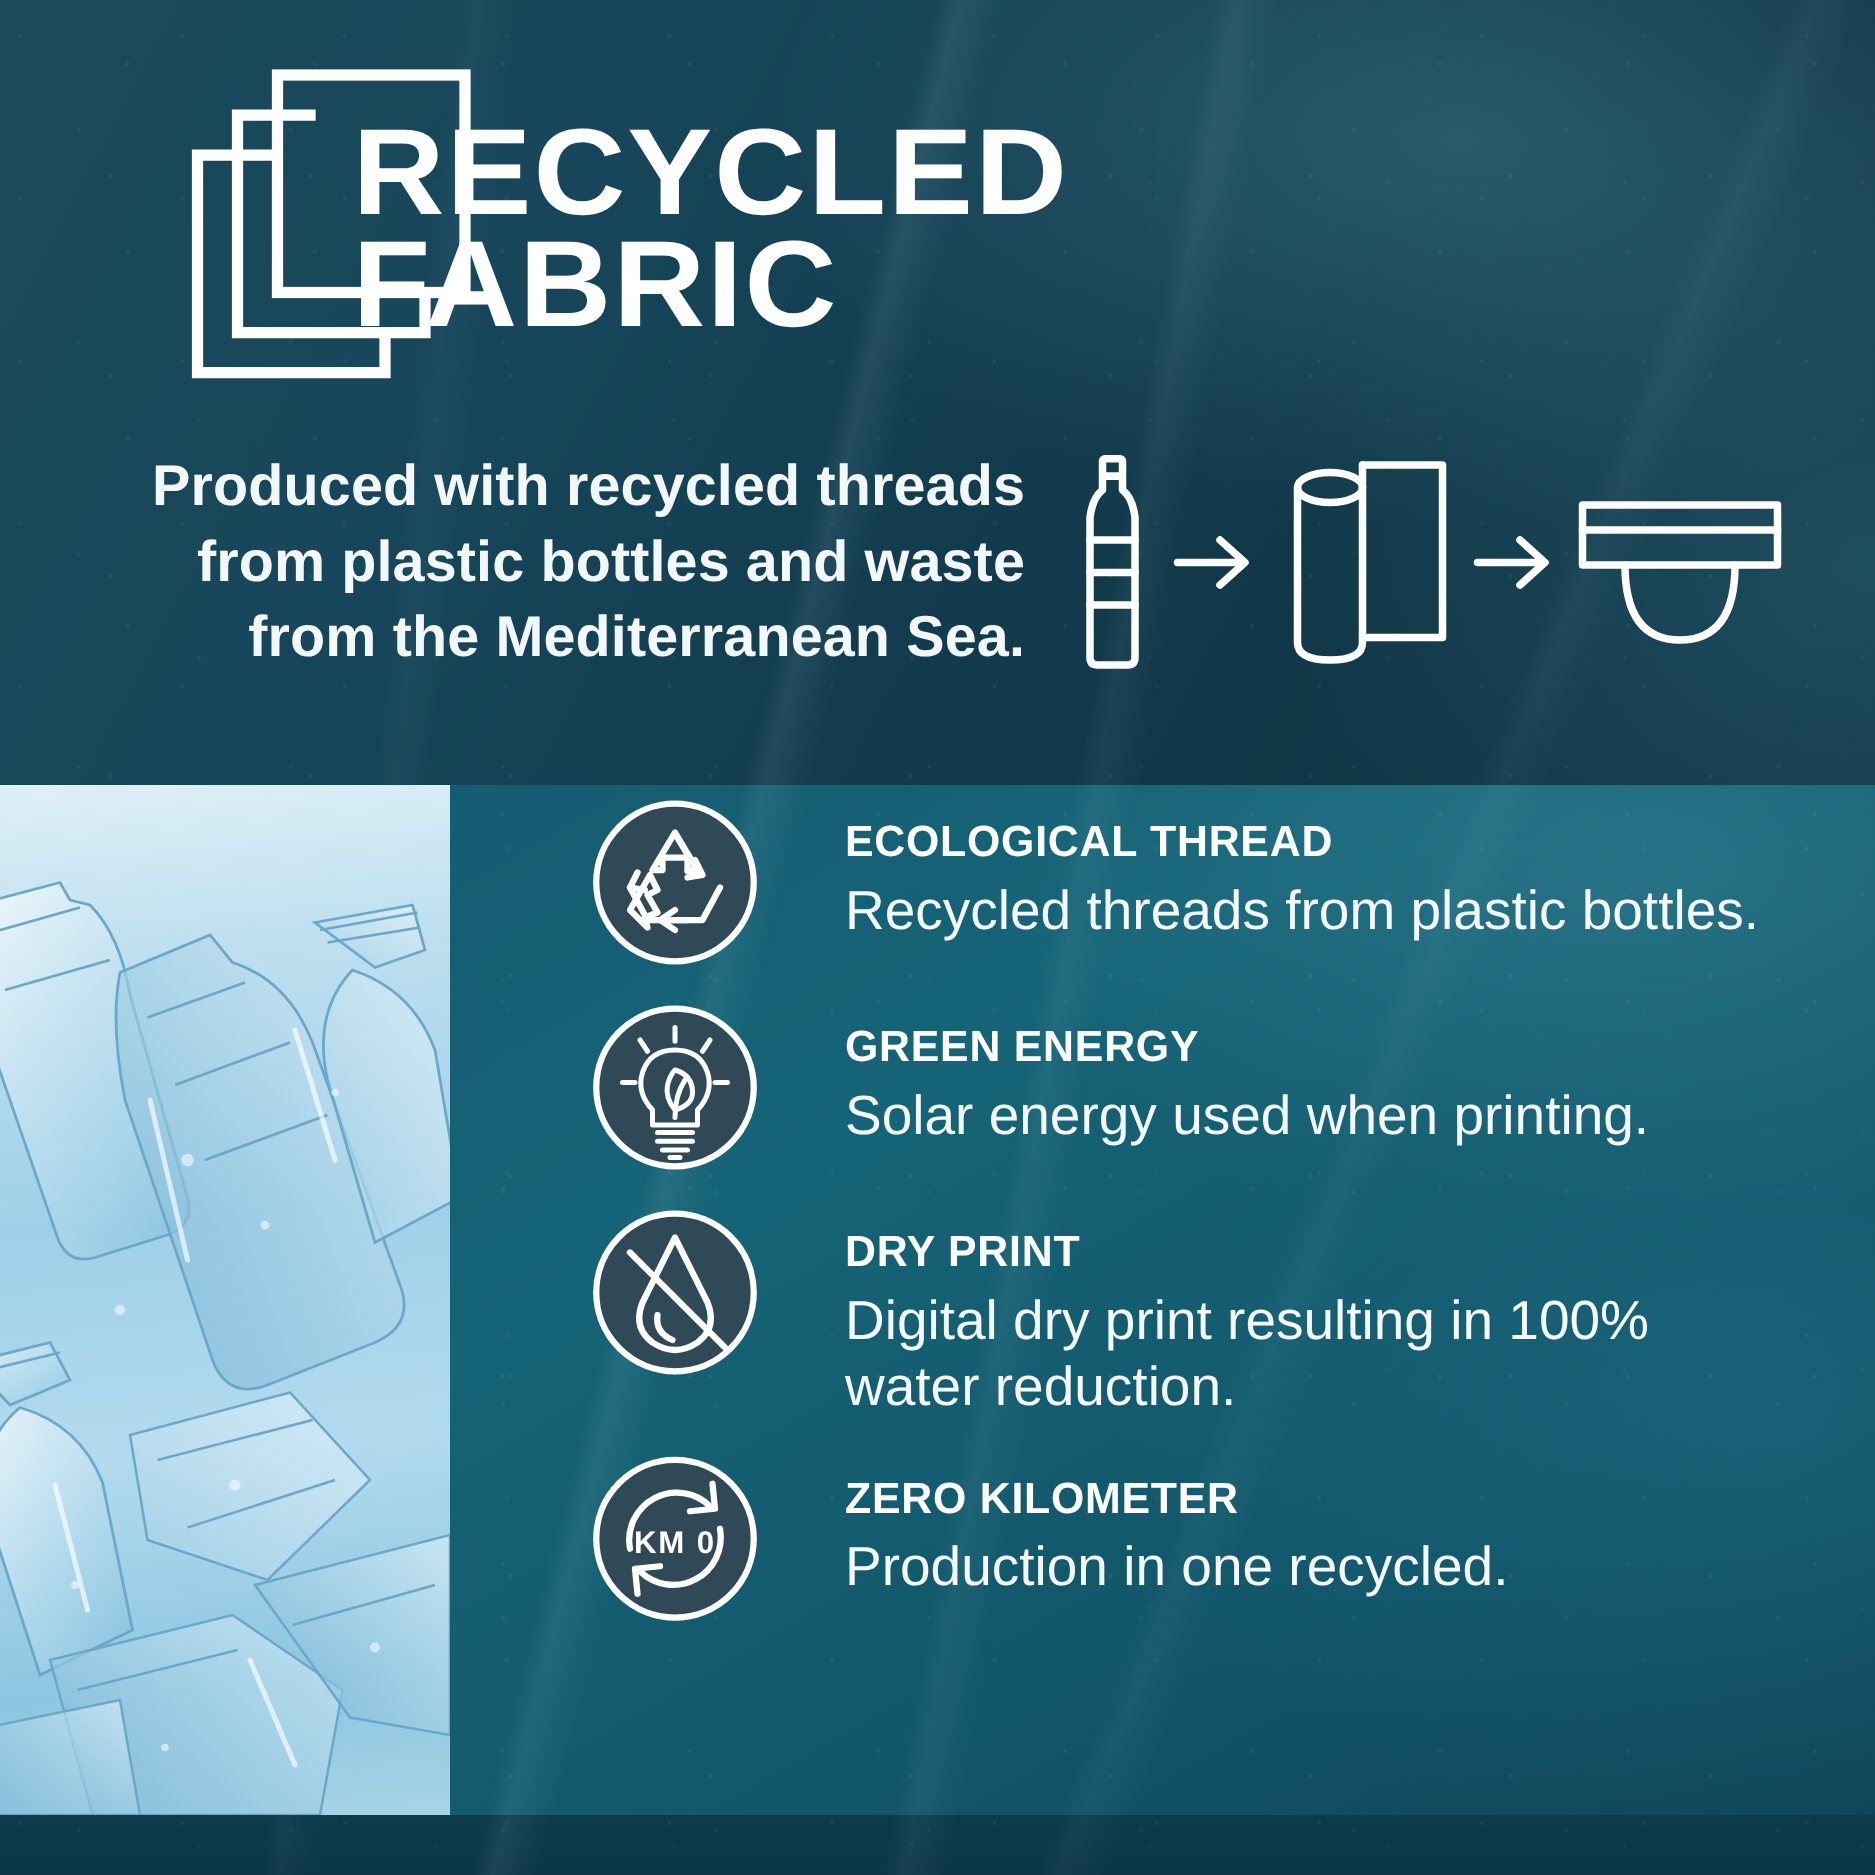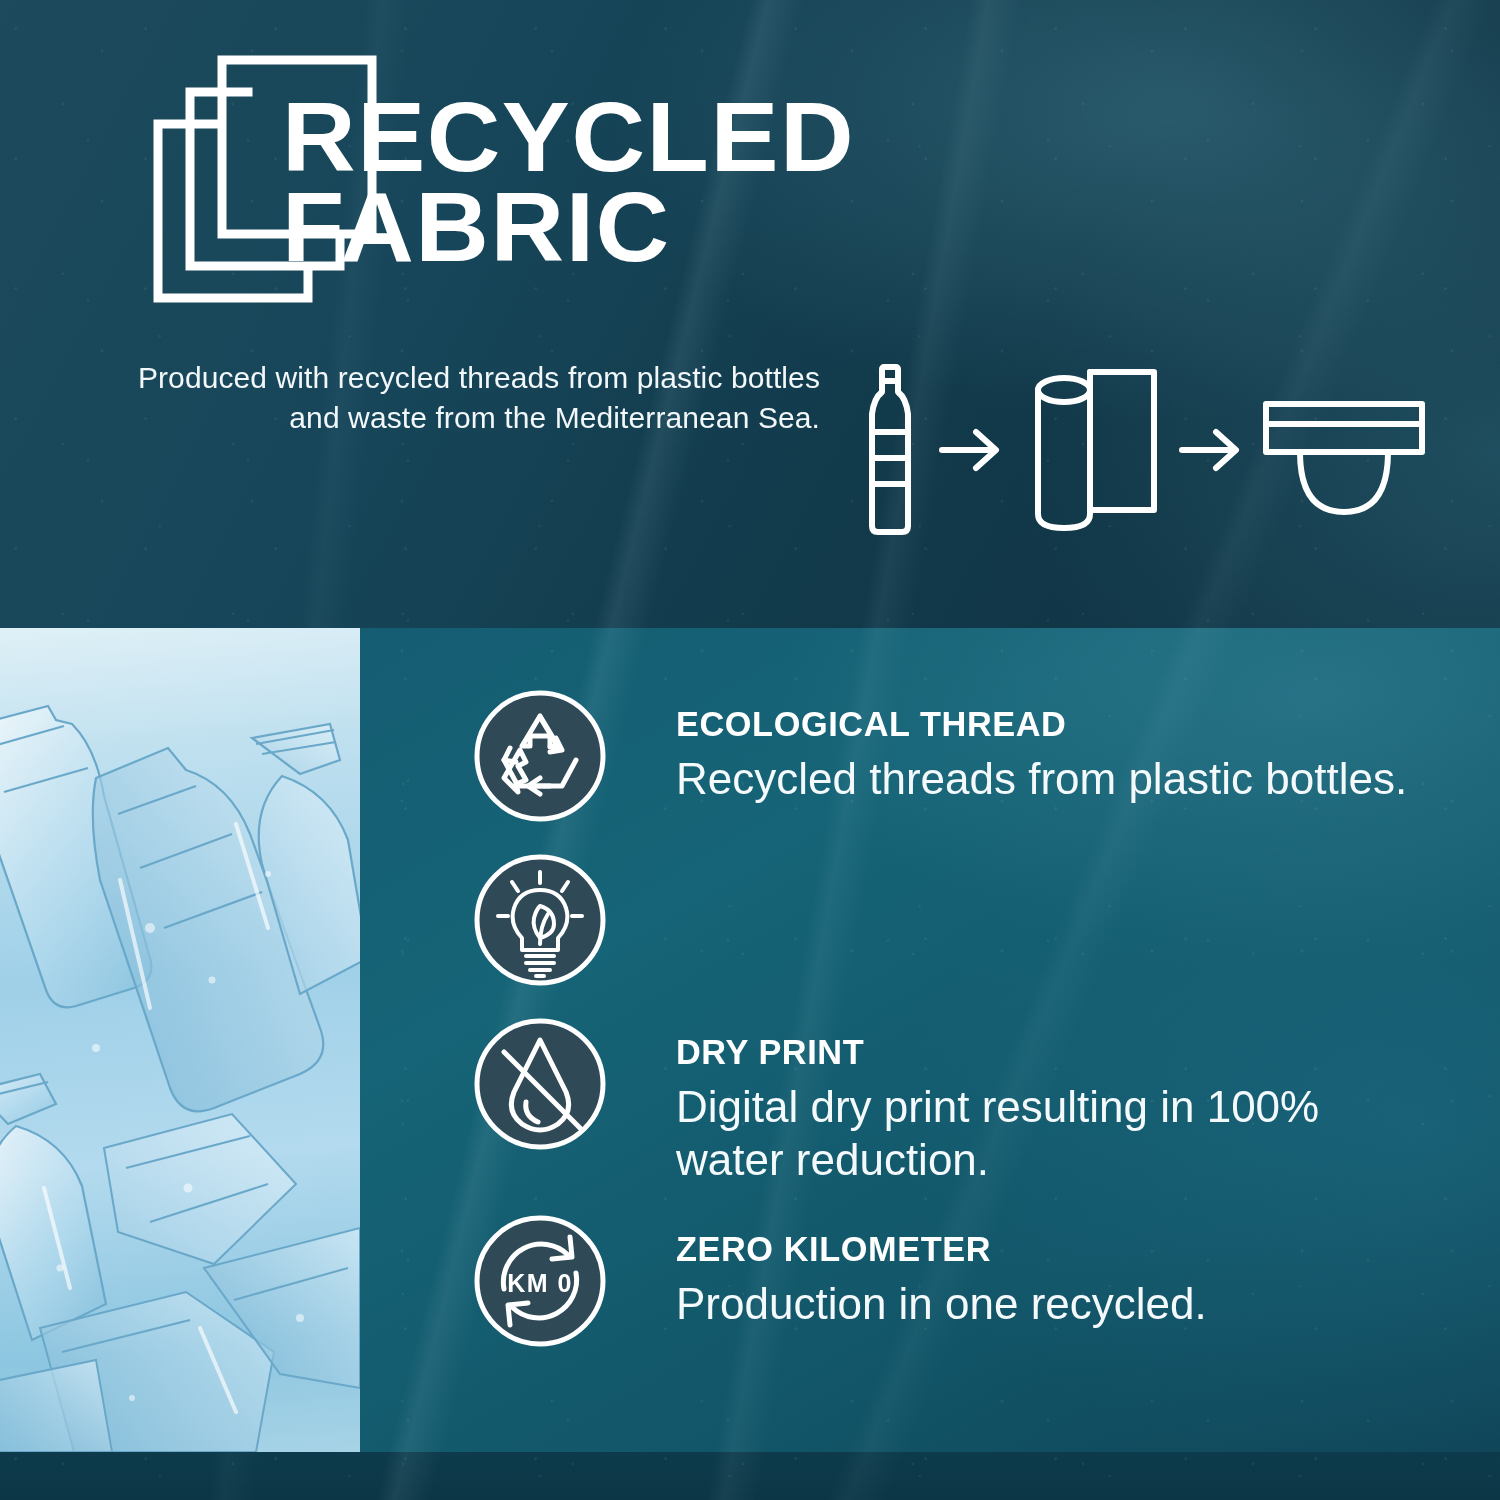--- a/index.html
+++ b/index.html
@@ -73,39 +73,39 @@
     letter-spacing:1.5px;
     text-transform:uppercase;
     transform:scaleX(1.04);
     transform-origin:left top;
   }
   .brand-title .l2 { display:block; }
 
   .tagline {
     position:absolute; left:120px; top:358px; width:700px;
     color:#f2f7f9;
-    font-size:30px;
+    font-size:46px;
     line-height:1.32;
     text-align:right;
-    font-weight:400;
+    font-weight:700;
     letter-spacing:.1px;
   }
 
   .process { position:absolute; left:852px; top:362px; width:580px; height:175px; }
 
   
   .photo-panel {
     position:absolute; left:0px; top:628px; width:360px; height:824px;
     overflow:hidden;
     background:linear-gradient(175deg,#dff0f7 0%, #bfe0ef 16%, #9fd0e8 42%, #b3daee 64%, #8cc6e0 86%, #a7d3e6 100%);
   }
   .photo-panel .bottles { position:absolute; inset:0; }
 
   
-  .features { position:absolute; left:470px; top:686px; width:1010px; }
+  .features { position:absolute; left:470px; top:636px; width:1010px; }
   .feature { position:relative; display:flex; align-items:flex-start; }
   .feature + .feature { margin-top:24px; }
   .f-icon {
     flex:0 0 auto; width:140px; height:140px; position:relative;
   }
   .f-text { margin-left:66px; padding-top:20px; }
   .f-title {
     color:#ffffff;
     font-weight:bold;
     font-size:35px;
@@ -309,20 +309,24 @@
             <path d="M70 94 Q70 76 78 64"></path>
 
             <line x1="70" y1="22" x2="70" y2="33"></line>
             <line x1="42" y1="32" x2="48" y2="41"></line>
             <line x1="98" y1="32" x2="92" y2="41"></line>
             <line x1="28" y1="66" x2="38" y2="66"></line>
             <line x1="112" y1="66" x2="102" y2="66"></line>
           </g>
         </svg>
       </div>
+      <div class="f-text">
+        <div class="f-title">GREEN ENERGY</div>
+        <div class="f-desc">Solar energy used when printing.</div>
+      </div>
     </div>
 
     <div class="feature feature-dry">
       <div class="f-icon">
         <svg viewBox="0 0 140 140" width="140" height="140">
           <circle cx="70" cy="70" r="63" fill="#2f4a56" stroke="#ffffff" stroke-width="5"></circle>
           <g fill="none" stroke="#ffffff" stroke-width="5" stroke-linecap="round" stroke-linejoin="round">
             <path d="M70 26 L44 78 Q36 98 52 110 Q70 122 88 110 Q104 98 96 78 Z"></path>
             <path d="M56 88 Q54 102 68 108"></path>
             <line x1="34" y1="38" x2="110" y2="114"></line>

